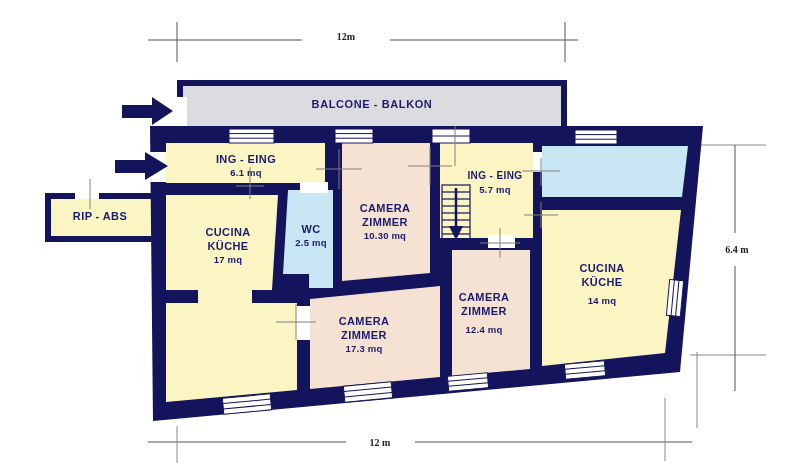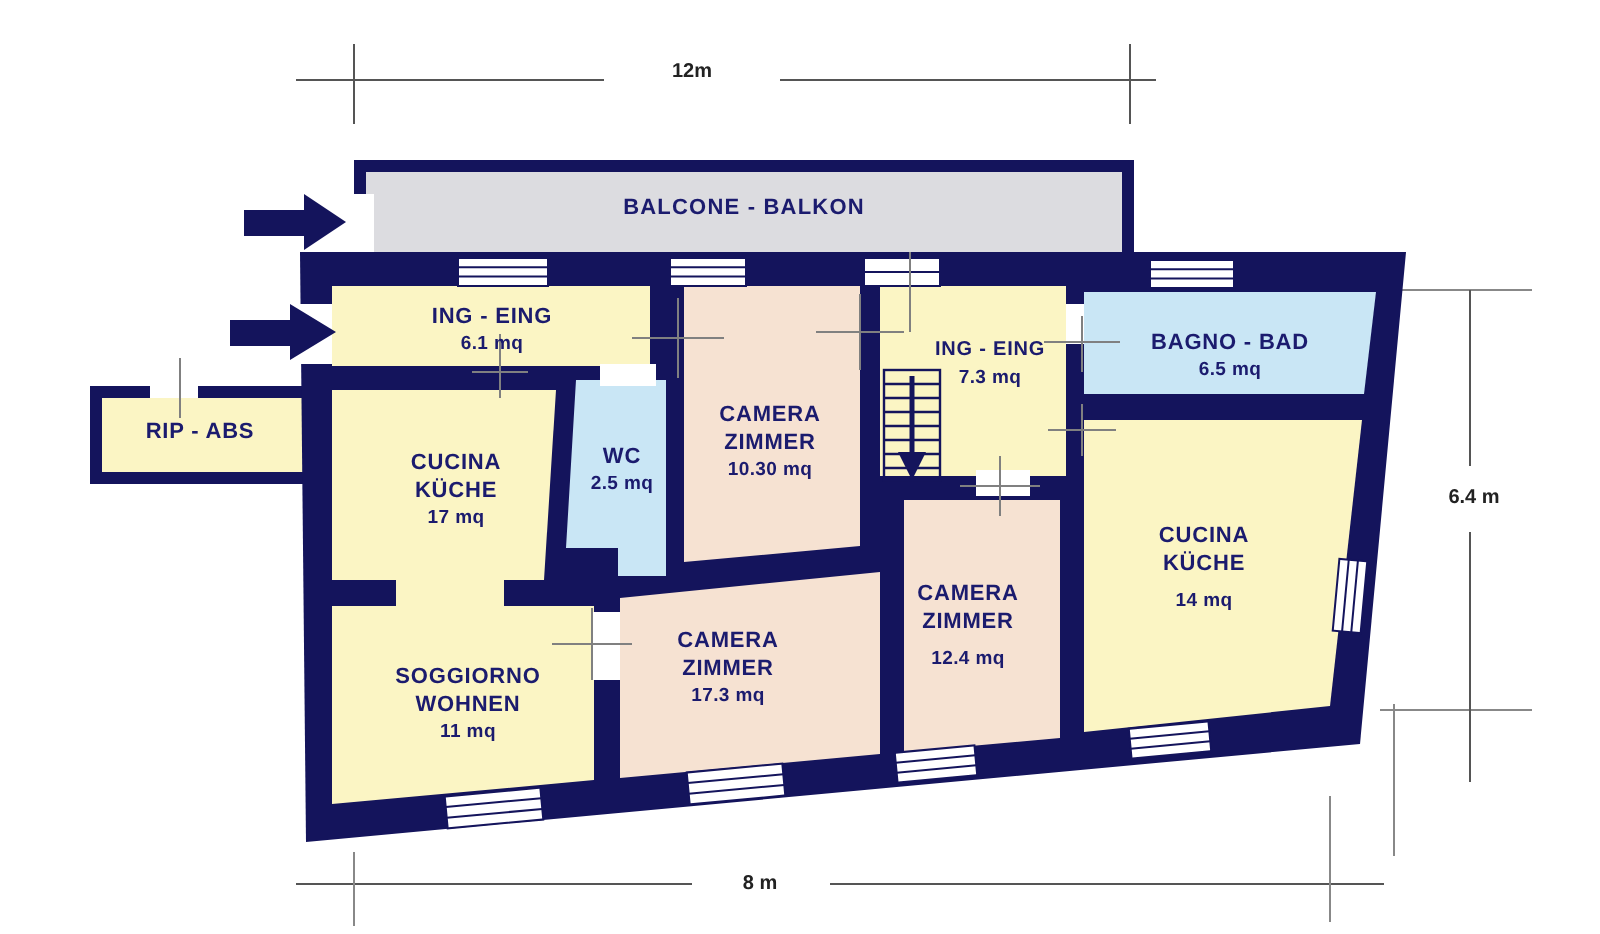--- a/index.html
+++ b/index.html
@@ -6,21 +6,21 @@
   .stage{position:relative;width:800px;height:467px;background:#ffffff;overflow:hidden;
          font-family:"Liberation Sans",sans-serif;}
   .stage svg{position:absolute;left:0;top:0;}
   .lbl{position:absolute;transform:translate(-50%,-50%);text-align:center;color:#1b1b6e;
        font-weight:bold;white-space:nowrap;line-height:14px;}
   .lbl .nm{display:block;font-size:11px;letter-spacing:.4px;line-height:14px;}
   .lbl .area{display:block;font-size:9.5px;letter-spacing:.2px;line-height:12px;margin-top:1px;}
   .lbl .area.gap{margin-top:6px;}
   .balcony-lbl{font-size:11px;letter-spacing:.6px;}
   .dim{position:absolute;transform:translate(-50%,-50%);font-size:10px;font-weight:bold;
-       color:#222;white-space:nowrap;}
+       color:#222;white-space:nowrap;font-family:Liberation Serif, serif;}
 </style>
 </head>
 <body>
 
 <div class="stage">
 
 <svg width="800" height="467" viewBox="0 0 800 467">
 
   <g stroke="#555" stroke-width="1">
 
@@ -159,21 +159,21 @@
     <line x1="276" y1="322" x2="316" y2="322"></line>
         <line x1="296" y1="304" x2="296" y2="340"></line>
     <line x1="250" y1="167" x2="250" y2="199"></line>
         <line x1="236" y1="186" x2="264" y2="186"></line>
     <line x1="90" y1="179" x2="90" y2="209"></line>
     <line x1="455" y1="126" x2="455" y2="166"></line>
   </g>
 </svg>
 
 <div class="dim" style="left:346px;top:36px">12m</div>
-<div class="dim" style="left:380px;top:442px">8 m</div>
+<div class="dim" style="left:380px;top:442px">12 m</div>
 <div class="dim" style="left:737px;top:249px">6.4 m</div>
 
 <div class="lbl balcony-lbl" style="left:372px;top:104px">BALCONE - BALKON</div>
 <div class="lbl" style="left:100px;top:216px">
       <span class="nm">RIP - ABS</span>
     </div>
 
 <div class="lbl" style="left:246px;top:165px">
   <span class="nm">ING - EING</span>
   <span class="area">6.1 mq</span>
@@ -191,45 +191,36 @@
 </div>
 
 <div class="lbl" style="left:385px;top:221px">
   <span class="nm">CAMERA</span>
   <span class="nm">ZIMMER</span>
   <span class="area">10.30 mq</span>
 </div>
 
 <div class="lbl" style="left:495px;top:182px">
   <span class="nm" style="font-size:10px">ING - EING</span>
-  <span class="area">7.3 mq</span>
-</div>
-
-<div class="lbl" style="left:615px;top:178px">
-  <span class="nm">BAGNO - BAD</span>
-  <span class="area">6.5 mq</span>
-</div>
+  <span class="area">5.7 mq</span>
+</div>
+
 
 <div class="lbl" style="left:602px;top:284px">
   <span class="nm">CUCINA</span>
   <span class="nm">KÜCHE</span>
   <span class="area gap">14 mq</span>
 </div>
 
 <div class="lbl" style="left:484px;top:313px">
   <span class="nm">CAMERA</span>
   <span class="nm">ZIMMER</span>
   <span class="area gap">12.4 mq</span>
 </div>
 
 <div class="lbl" style="left:364px;top:334px">
   <span class="nm">CAMERA</span>
   <span class="nm">ZIMMER</span>
   <span class="area">17.3 mq</span>
 </div>
 
-<div class="lbl" style="left:234px;top:352px">
-  <span class="nm">SOGGIORNO</span>
-  <span class="nm">WOHNEN</span>
-  <span class="area">11 mq</span>
-</div>
 
 </div>
 
 </body></html>

